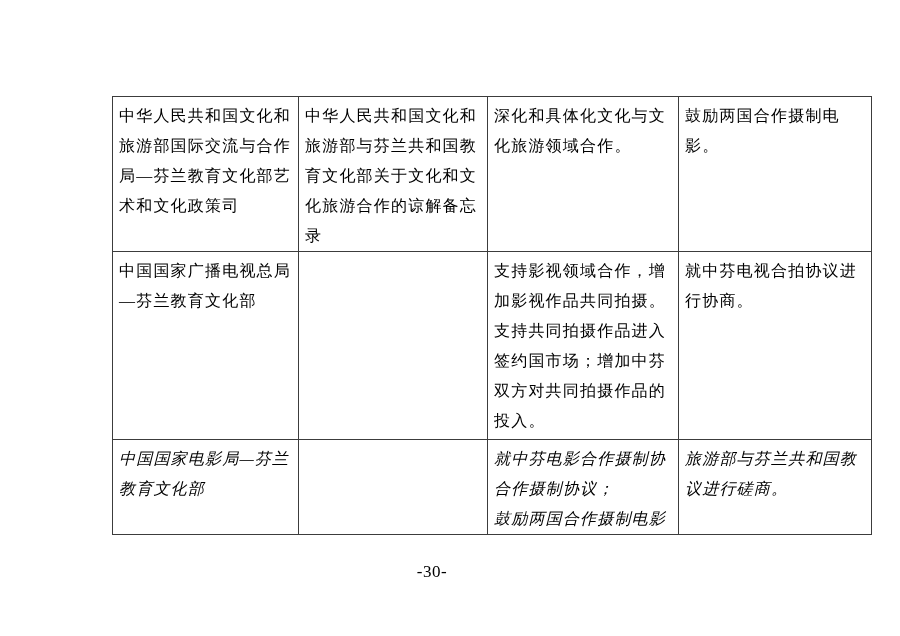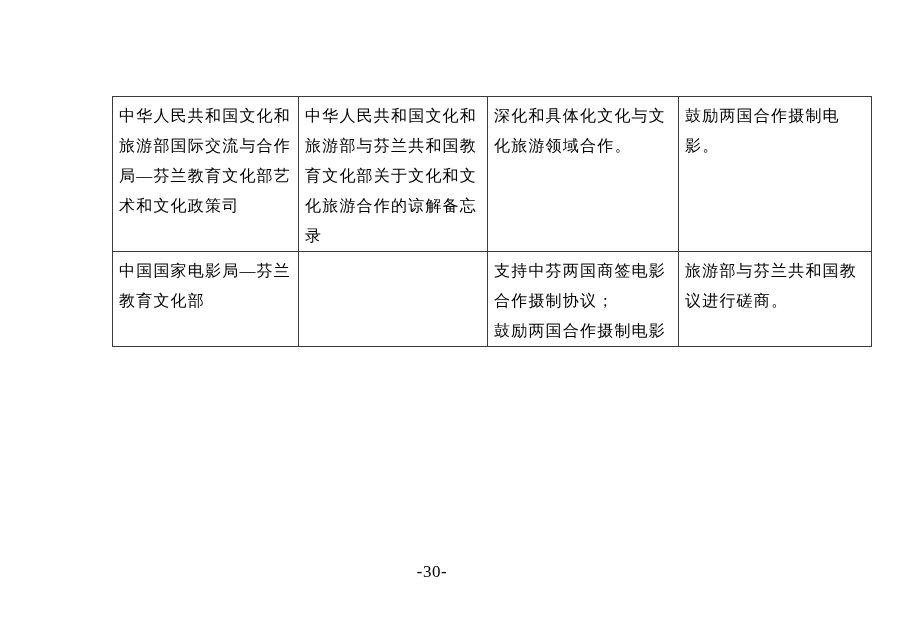--- a/index.html
+++ b/index.html
@@ -26,21 +26,21 @@
     width: 759px;
     table-layout: fixed;
     border-collapse: collapse;
   }
   table.coop-table col.c1 { width: 186px; }
   table.coop-table col.c2 { width: 189px; }
   table.coop-table col.c3 { width: 191px; }
   table.coop-table col.c4 { width: 193px; }
   table.coop-table tr.r1 { height: 154px; }
   table.coop-table tr.r2 { height: 188px; }
-  table.coop-table tr.r3 { height: 95px; }
+  table.coop-table tr.r3 { height: 95px; font-style: italic; }
   table.coop-table td {
     border: 1px solid #3c3c3c;
     vertical-align: top;
     padding: 4px 4px 0 6px;
     font-size: 16px;
     line-height: 30px;
     letter-spacing: 1.2px;
     white-space: pre-line;
     overflow: hidden;
     word-break: break-all;
@@ -76,25 +76,38 @@
 术和文化政策司</td>
         <td>中华人民共和国文化和
 旅游部与芬兰共和国教
 育文化部关于文化和文
 化旅游合作的谅解备忘
 录</td>
         <td>深化和具体化文化与文
 化旅游领域合作。</td>
         <td>鼓励两国合作摄制电影。</td>
       </tr>
+      <tr class="r2">
+        <td>中国国家广播电视总局
+—芬兰教育文化部</td>
+        <td></td>
+        <td>支持影视领域合作，增
+加影视作品共同拍摄。
+支持共同拍摄作品进入
+签约国市场；增加中芬
+双方对共同拍摄作品的
+投入。</td>
+        <td>就中芬电视合拍协议进
+行协商。</td>
+      </tr>
       <tr class="r3">
         <td>中国国家电影局—芬兰
 教育文化部</td>
         <td></td>
-        <td>支持中芬两国商签电影
+        <td>就中芬电影合作摄制协
 合作摄制协议；
 鼓励两国合作摄制电影</td>
         <td>旅游部与芬兰共和国教
 议进行磋商。</td>
       </tr>
     </tbody>
   </table>
 
   <div class="page-number">-30-</div>
 

